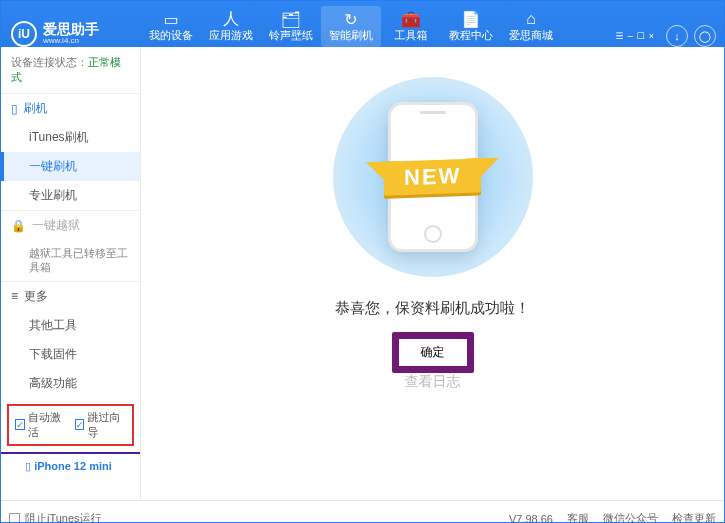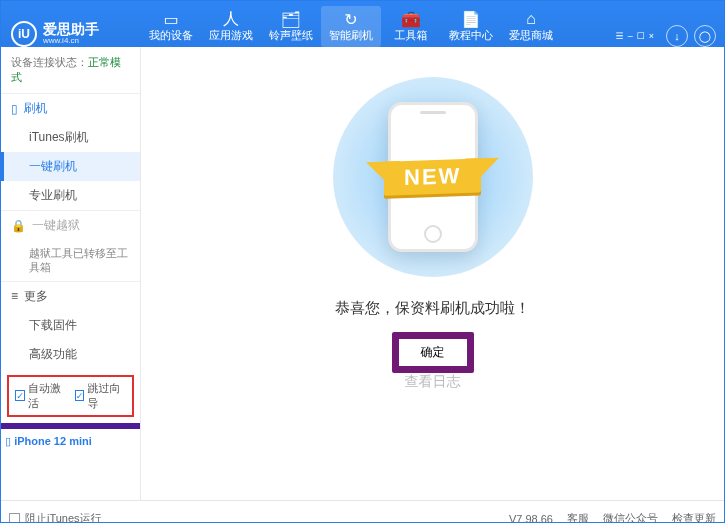--- a/index.html
+++ b/index.html
@@ -26,21 +26,21 @@
 .conn-status .mode { color:#1a8b3a; }
 .sec { border-top:1px solid #eee; }
 .sec-head { display:flex; align-items:center; padding:6px 10px; gap:6px; color:#2a7de8; font-weight:500; cursor:pointer; }
 .sec-head.gray { color:#aaa; }
 .item { padding:6px 10px 6px 28px; cursor:pointer; }
 .item.active { background:#e8f2fe; color:#2a7de8; border-left:3px solid #2a7de8; padding-left:25px; }
 .item.small { font-size:11px; color:#888; line-height:1.3; }
 .highlight-box { border:2px solid #e03030; margin:6px; padding:4px 6px; font-size:11px; display:flex; gap:8px; }
 .chk { display:flex; align-items:center; gap:3px; cursor:pointer; }
 .chk-box { width:11px; height:11px; border:1px solid #2a7de8; display:inline-flex; align-items:center; justify-content:center; color:#2a7de8; font-size:9px; }
-.device-row { padding:6px 4px; font-size:11px; color:#2a7de8; border-top:6px solid #4c1d95; }
+.device-row { padding:6px 24px; font-size:11px; color:#2a7de8; border-top:2px solid #4c1d95; }
 
 .main { flex:1; background:#fff; display:flex; flex-direction:column; align-items:center; padding-top:30px; }
 .phone-illus { position:relative; width:260px; height:200px; display:flex; align-items:center; justify-content:center; }
 .burst { position:absolute; width:200px; height:200px; border-radius:50%; background: radial-gradient(circle,#8fcdfa 0%, #cfe9fb 70%, #fff 100%); }
 .phone { width:90px; height:150px; background:#fff; border-radius:14px; border:3px solid #e6e6e6; position:relative; z-index:2; box-shadow:0 6px 18px rgba(0,0,0,.12); }
 .phone::before { content:""; position:absolute; top:6px; left:50%; transform:translateX(-50%); width:26px; height:3px; background:#ddd; border-radius:3px; }
 .phone::after { content:""; position:absolute; bottom:6px; left:50%; transform:translateX(-50%); width:14px; height:14px; border:2px solid #ddd; border-radius:50%; }
 .ribbon { position:absolute; z-index:3; background:#f6c22d; color:#fff; font-weight:bold; font-size:22px; padding:4px 20px; transform: skewY(-2deg); border-radius:2px; box-shadow:0 3px 0 #d89e14; letter-spacing:2px; }
 .ribbon::before, .ribbon::after { content:""; position:absolute; top:0; width:0; height:0; border:17px solid transparent; }
 .ribbon::before { left:-18px; border-right-color:#f6c22d; border-top-color:#f6c22d; }
@@ -129,20 +129,21 @@
         <span>一键越狱</span>
       </div>
       <div class="item small">越狱工具已转移至工具箱</div>
     </div>
 
     <div class="sec">
       <div class="sec-head" style="color:#555">
         <span>≡</span>
         <span>更多</span>
       </div>
+      <div class="item">其他工具</div>
       <div class="item">下载固件</div>
       <div class="item">高级功能</div>
     </div>
 
     <div class="highlight-box">
       <label class="chk">
         <span class="chk-box">✓</span>
         <span>自动激活</span>
       </label>
       <label class="chk">

